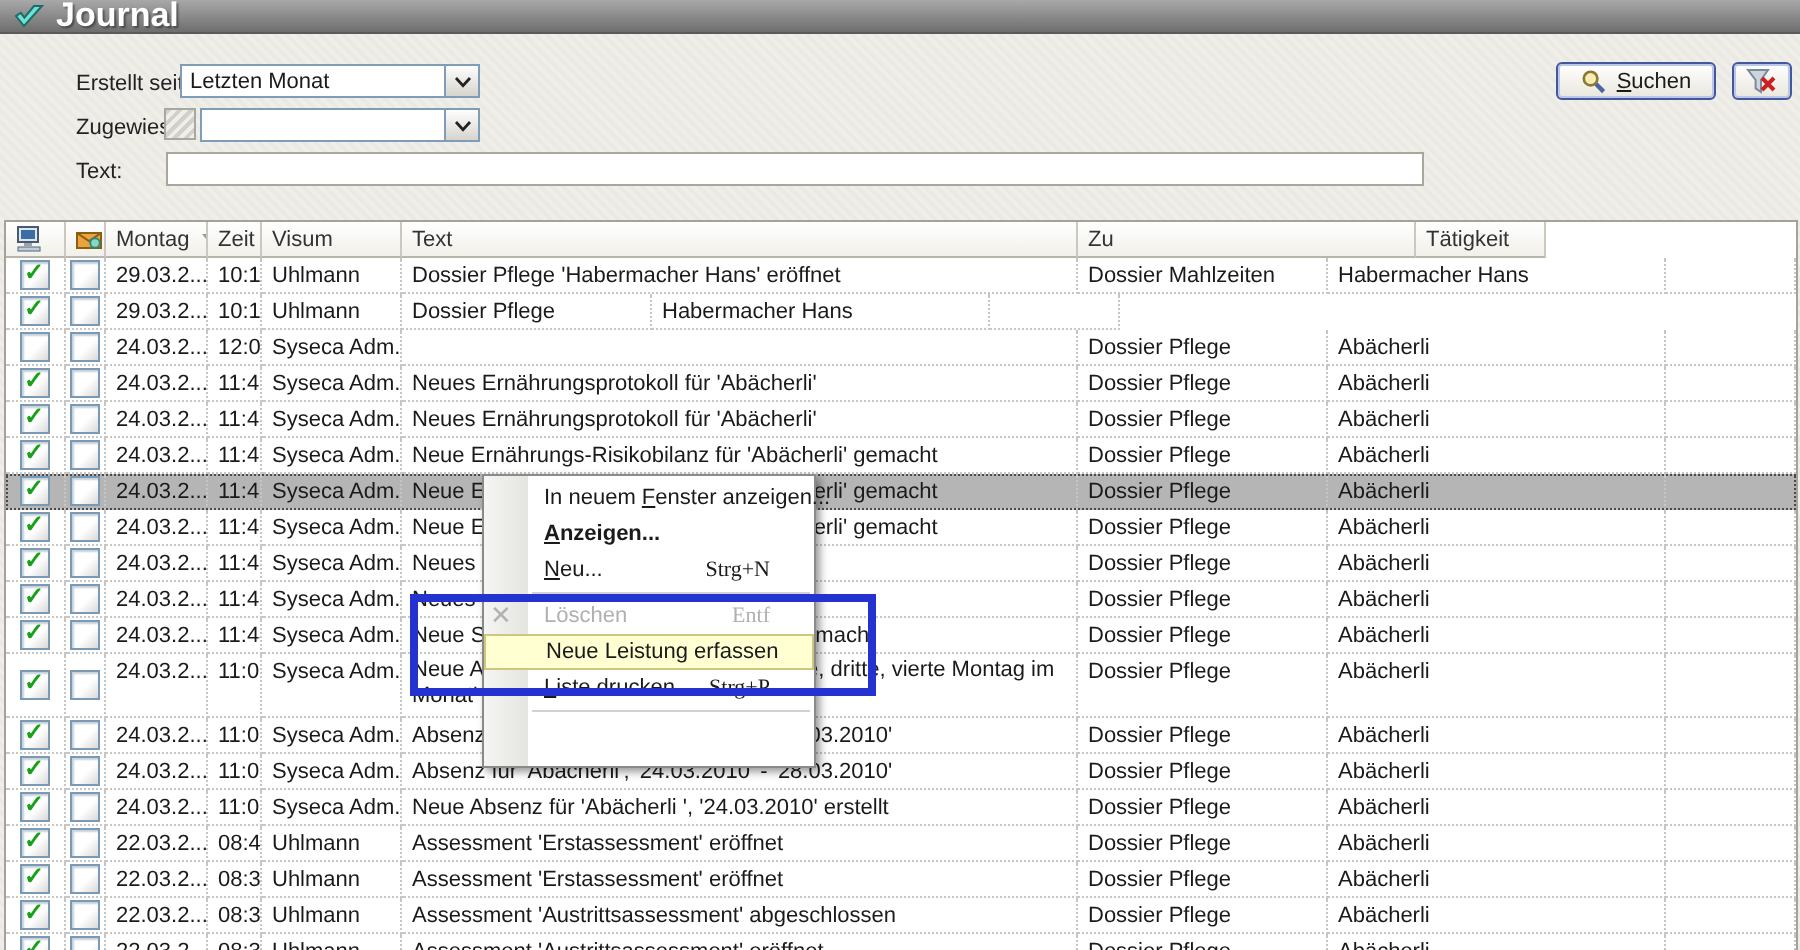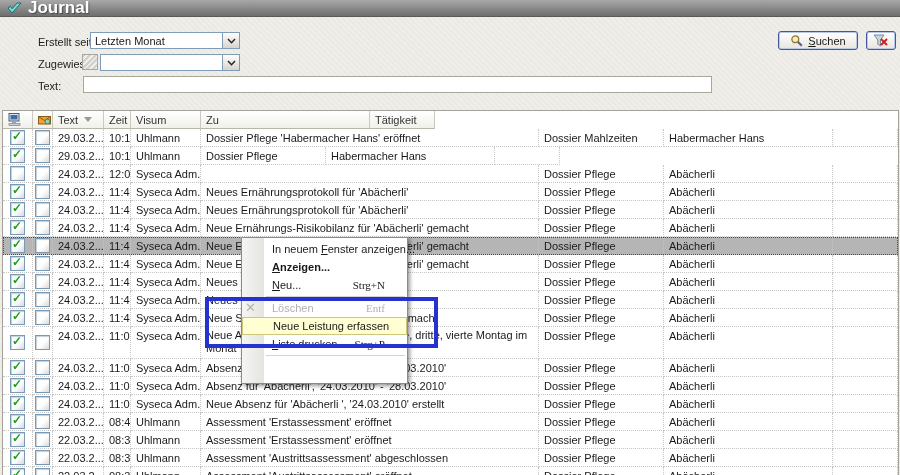--- a/index.html
+++ b/index.html
@@ -133,28 +133,31 @@
       <div class="hcell" style="width: 20px;">
         <span>
           <svg width="13" height="11" viewBox="0 0 13 11">
             <rect x="0.5" y="2.5" width="12" height="7.5" fill="#e9a33f" stroke="#8a5d10"></rect>
             <path d="M0.5 2.5 L6.5 6.5 L12.5 2.5" fill="none" stroke="#8a5d10"></path>
             <circle cx="9.5" cy="7.5" r="2.4" fill="#8ad6c4" stroke="#2a8a7a"></circle>
           </svg>
         </span>
       </div>
       <div class="hcell" style="width: 51px;">
-        <span>Text</span>
+        <span>Montag</span>
         <span class="sortdn"></span>
       </div>
       <div class="hcell" style="width: 27px;">
         <span>Zeit</span>
       </div>
       <div class="hcell" style="width: 70px;">
         <span>Visum</span>
+      </div>
+      <div class="hcell" style="width: 338px;">
+        <span>Text</span>
       </div>
       <div class="hcell" style="width: 169px;">
         <span>Zu</span>
       </div>
       <div class="hcell" style="width: 65px;">
         <span>Tätigkeit</span>
       </div>
     </div>
   <div id="rows">
       <div class="trow">

